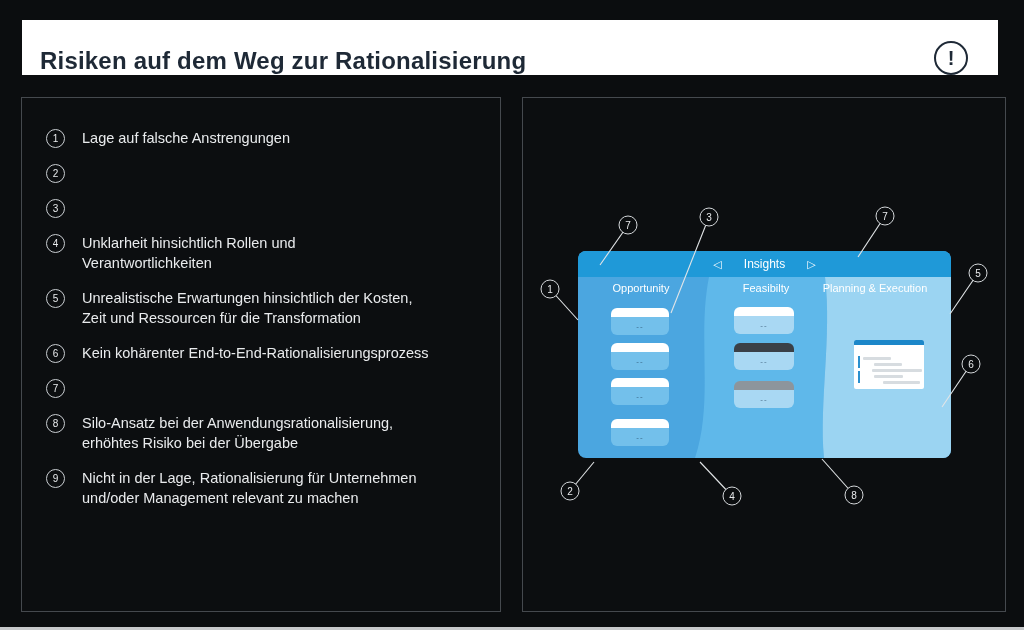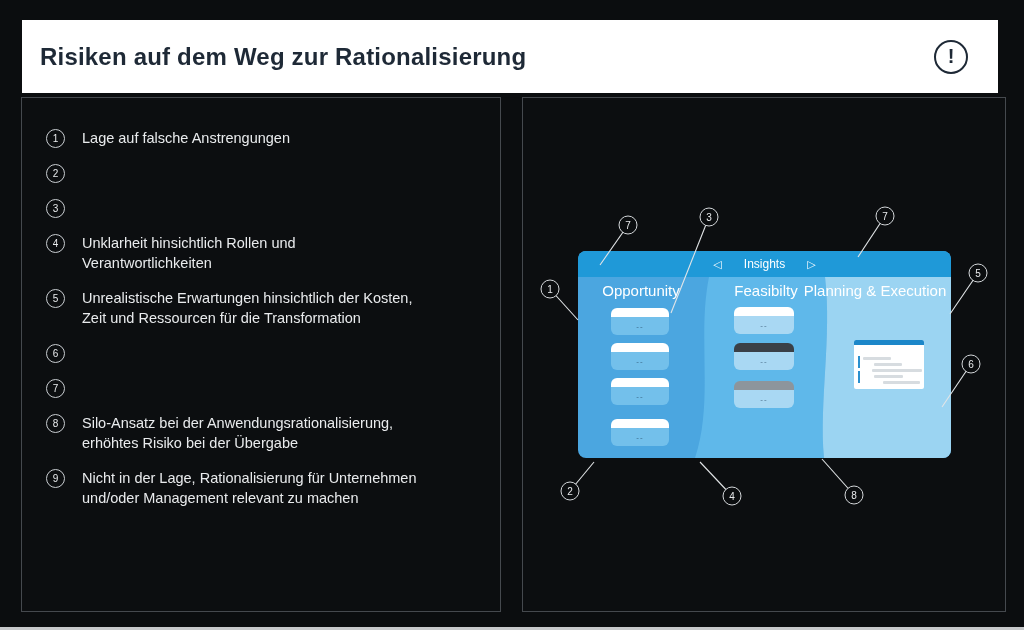--- a/index.html
+++ b/index.html
@@ -4,23 +4,23 @@
 <style>
   html,body { margin:0; padding:0; }
   body {
     width:1024px; height:630px; position:relative; overflow:hidden;
     background:#0B0D0F;
     font-family:"Liberation Sans", sans-serif;
   }
 
   
   .title-bar {
-    position:absolute; left:22px; top:20px; width:976px; height:73px;
+    position:absolute; left:22px; top:20px; width:976px; height:55px;
     background:#FFFFFF; box-sizing:border-box;
-    display:flex; align-items:center; justify-content:space-between;
+    display:flex; align-items:flex-end; justify-content:space-between;
     padding:0 16px 0 18px;
   }
   .page-title {
     font-size:24px; font-weight:700; color:#1E2936; letter-spacing:.2px; margin:0;
   }
   .alert {
     width:34px; height:34px; border:2.5px solid #1E2936; border-radius:50%;
     display:flex; align-items:center; justify-content:center;
     font-weight:700; font-size:20px; color:#1E2936; box-sizing:border-box;
     flex:0 0 auto; margin-right:14px;
@@ -53,21 +53,21 @@
   }
   .mockup-bg { position:absolute; left:0; top:0; width:100%; height:100%; display:block; }
   .topbar-content {
     position:absolute; left:0; top:0; width:100%; height:26px;
     display:flex; align-items:center; justify-content:center; gap:22px;
     color:#FFFFFF; font-size:12px;
   }
   .nav-arrow { font-size:11px; line-height:1; cursor:default; }
   .col-title {
     position:absolute; top:31px; transform:translateX(-50%);
-    color:#FFFFFF; font-size:15px; white-space:nowrap;
+    color:#FFFFFF; font-size:11px; white-space:nowrap;
   }
   .col-title-1 { left:63px; }
   .col-title-2 { left:188px; }
   .col-title-3 { left:297px; }
 
   .card {
     position:absolute; border-radius:6px; overflow:hidden;
     display:flex; flex-direction:column; height:27px;
   }
   .card .hd { height:9px; flex:0 0 auto; }
@@ -148,20 +148,21 @@
       <span class="risk-text">Unklarheit hinsichtlich Rollen und
 Verantwortlichkeiten</span>
     </div>
     <div class="risk-item">
       <span class="risk-num">5</span>
       <span class="risk-text">Unrealistische Erwartungen hinsichtlich der Kosten,
 Zeit und Ressourcen für die Transformation</span>
     </div>
     <div class="risk-item">
       <span class="risk-num">6</span>
+      <span class="risk-text">Kein kohärenter End-to-End-Rationalisierungsprozess</span>
     </div>
     <div class="risk-item">
       <span class="risk-num">7</span>
     </div>
     <div class="risk-item">
       <span class="risk-num">8</span>
       <span class="risk-text">Silo-Ansatz bei der Anwendungsrationalisierung,
 erhöhtes Risiko bei der Übergabe</span>
     </div>
     <div class="risk-item">

